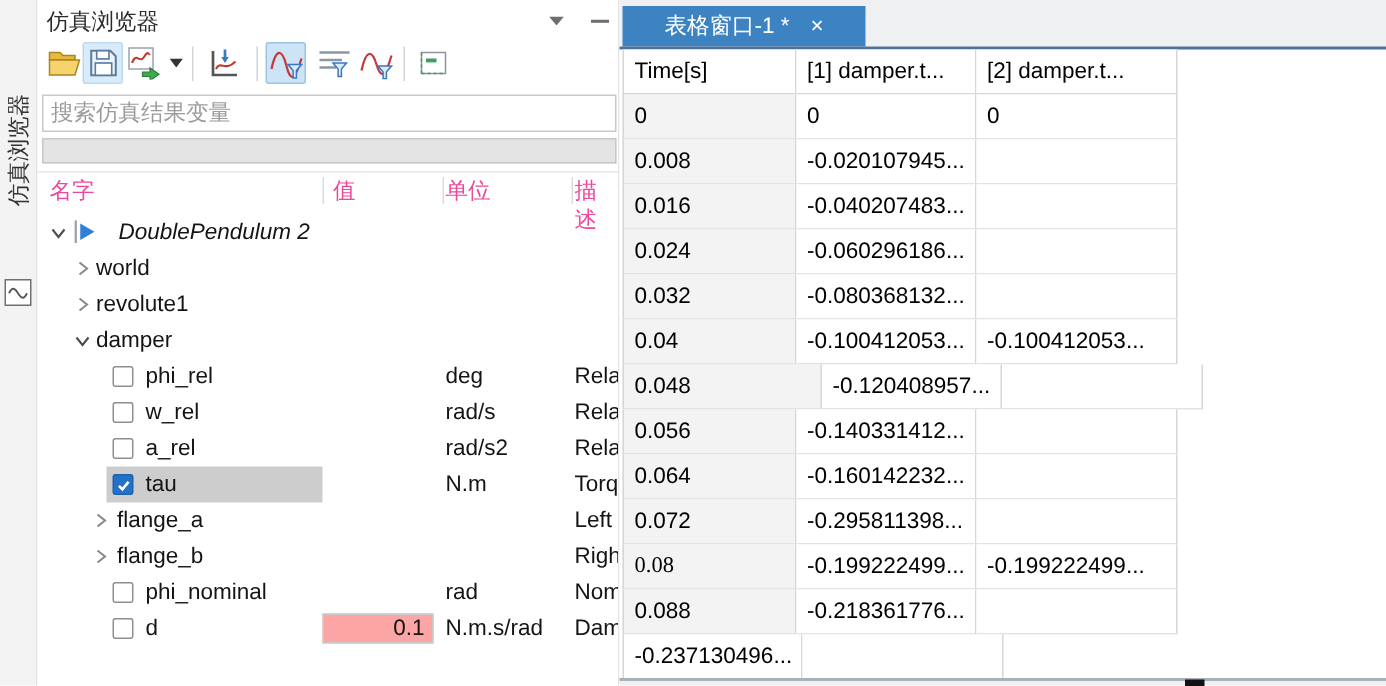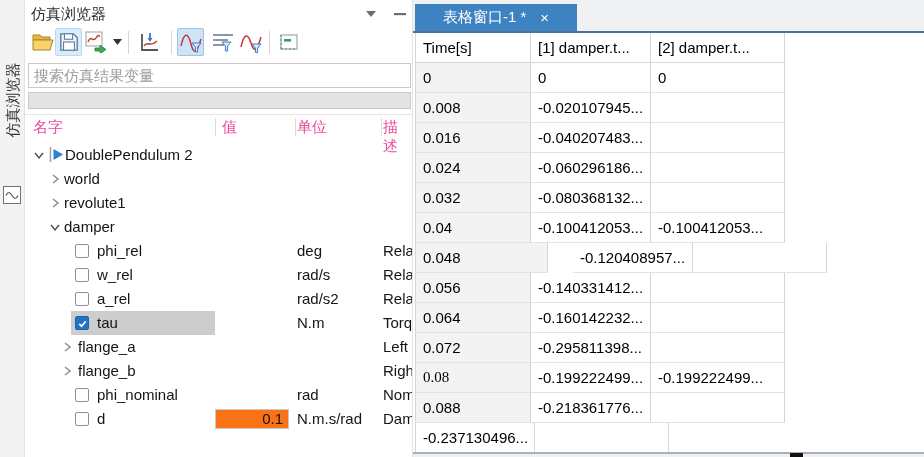--- a/index.html
+++ b/index.html
@@ -46,21 +46,21 @@
   .tree-row { position:relative; height:24px; font-size:15px; color:#141414; }
   .row-sel { position:absolute; left:46px; top:0; width:144px; height:24px; background:#cdcdcd; }
   .expander { position:absolute; top:6px; width:12px; height:12px; }
   .node-icon { position:absolute; top:3px; }
   .cbx { position:absolute; left:50px; top:5px; width:14px; height:14px;
     background:#fff; border:1px solid #8f8f8f; border-radius:2px; display:flex;
     align-items:center; justify-content:center; }
   .cbx.checked { background:#2471c8; border-color:#1d62b0; }
   .tlabel { position:absolute; top:3px; white-space:nowrap; }
   .tvalue { position:absolute; left:190px; top:2px; width:74px; height:20px;
-    background:#f97316; border:1px solid #c9c9c9; text-align:right; padding:0 5px;
+    background:#fca5a5; border:1px solid #c9c9c9; text-align:right; padding:0 5px;
     line-height:18px; font-size:15px; }
   .tunit { position:absolute; left:272px; top:3px; white-space:nowrap; }
   .tdesc { position:absolute; left:358px; top:3px; white-space:nowrap; }
 
   #vline { position:absolute; left:412px; top:0; width:1px; height:457px; background:#e4e4e4; }
 
   
   #rpanel { position:absolute; left:413px; top:0; width:511px; height:457px; background:#fff; }
   #tabbar { position:absolute; left:0; top:0; width:511px; height:31px; background:#eef0f1; }
   #tab { position:absolute; left:2px; top:4px; height:27px; width:162px; background:#3e83c1;
@@ -191,21 +191,21 @@
           <svg width="12" height="12" viewBox="0 0 12 12">
             <path d="M2 4l4 5 4-5" stroke="#4d4d4d" stroke-width="1.4" fill="none"></path>
           </svg>
         </span>
         <span class="node-icon" style="left: 23px;">
           <svg width="17" height="17" viewBox="0 0 17 17">
             <path d="M2.5 1v15" stroke="#9aa0a6" stroke-width="1.5"></path>
             <path d="M5.5 3l9.5 5.5-9.5 5.5z" fill="#2f7fd3"></path>
           </svg>
         </span>
-        <span class="tlabel" style="left: 40px;">DoublePendulum 2</span>
+        <span class="tlabel" style="left: 54px; font-style: italic;">DoublePendulum 2</span>
       </div>
       <div class="tree-row">
         <span class="expander" style="left: 24px;">
           <svg width="12" height="12" viewBox="0 0 12 12">
             <path d="M4 2l5 4-5 4" stroke="#8a8a8a" stroke-width="1.4" fill="none"></path>
           </svg>
         </span>
         <span class="tlabel" style="left: 39px;">world</span>
       </div>
       <div class="tree-row">
@@ -328,21 +328,21 @@
         <div class="tcell" style="width: 120px;">-0.080368132...</div>
         <div class="tcell" style="width: 134px;"></div>
       </div>
       <div class="trow">
         <div class="tcell time" style="width: 116px;">0.04</div>
         <div class="tcell" style="width: 120px;">-0.100412053...</div>
         <div class="tcell" style="width: 134px;">-0.100412053...</div>
       </div>
       <div class="trow">
         <div class="tcell time" style="width: 133px;">0.048</div>
-        <div class="tcell" style="width: 120px; margin-left: 25px;">-0.120408957...</div>
+        <div class="tcell" style="width: 120px;">-0.120408957...</div>
         <div class="tcell" style="width: 134px;"></div>
       </div>
       <div class="trow">
         <div class="tcell time" style="width: 116px;">0.056</div>
         <div class="tcell" style="width: 120px;">-0.140331412...</div>
         <div class="tcell" style="width: 134px;"></div>
       </div>
       <div class="trow">
         <div class="tcell time" style="width: 116px;">0.064</div>
         <div class="tcell" style="width: 120px;">-0.160142232...</div>

